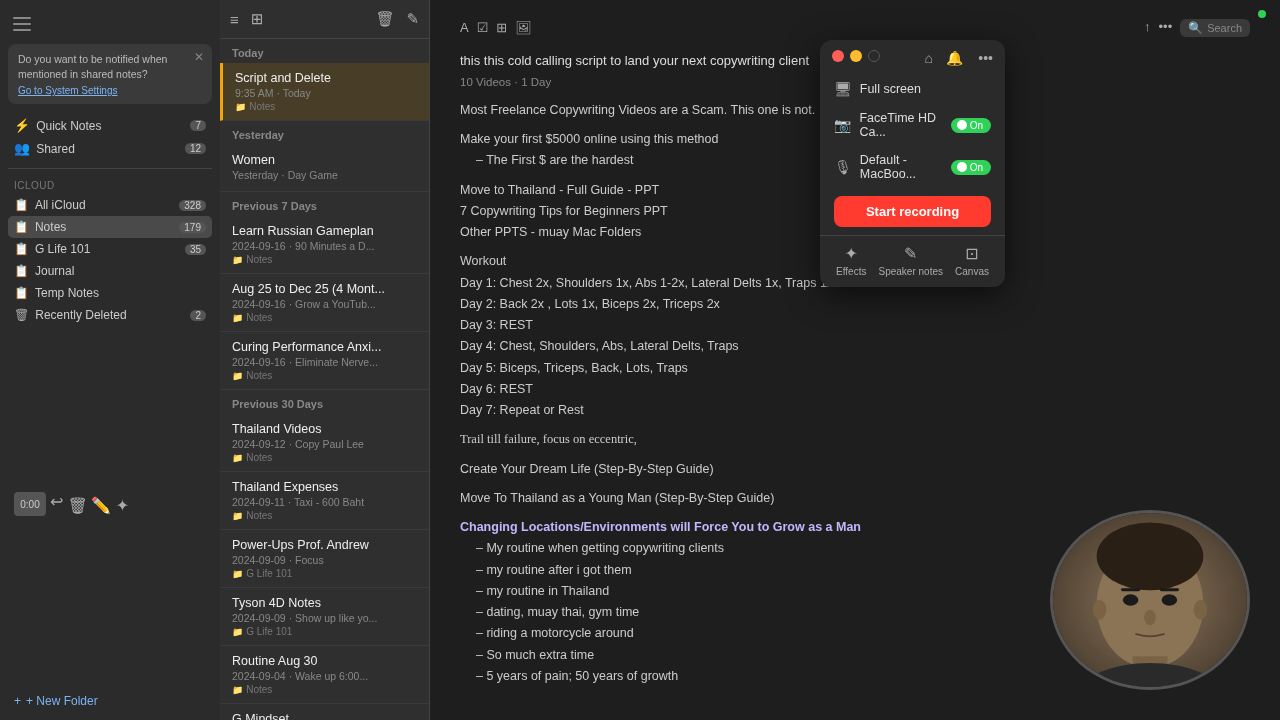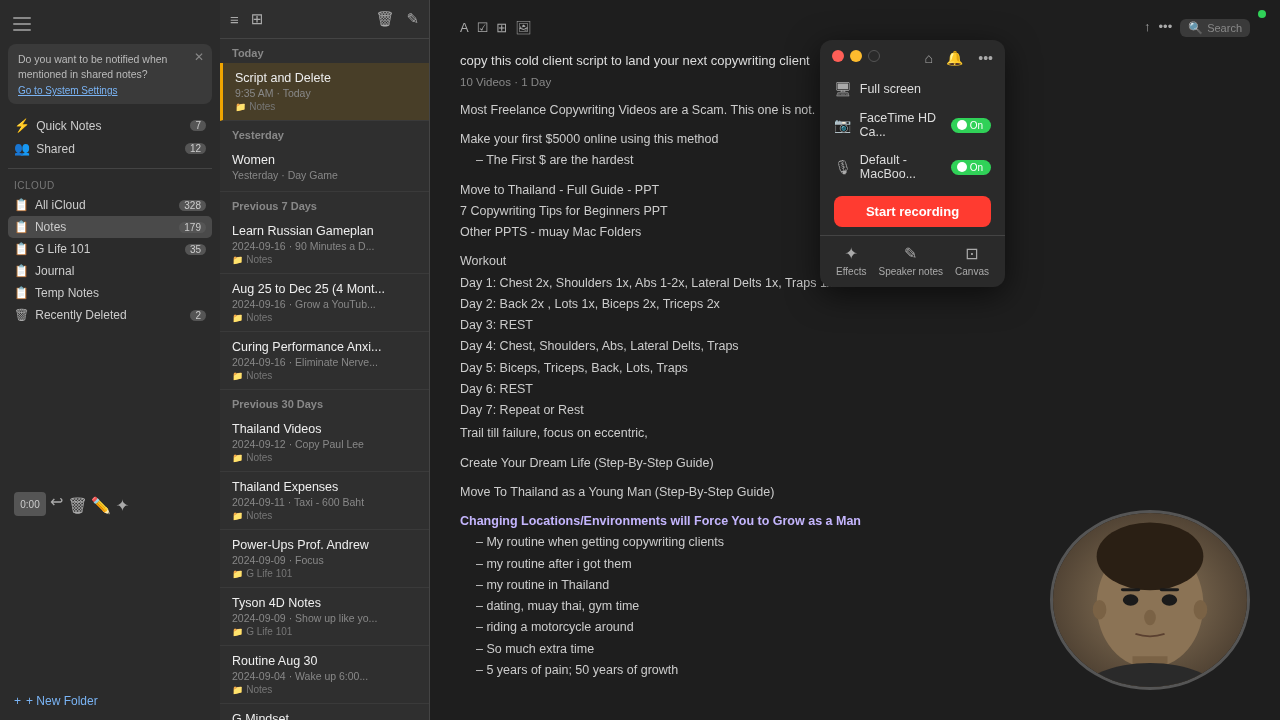--- a/index.html
+++ b/index.html
@@ -541,39 +541,39 @@
     <div style="position:absolute;right:0;display:flex;gap:8px;">
       <span style="color:#aaa;font-size:13px;cursor:pointer;">↑</span>
       <span style="color:#aaa;font-size:13px;cursor:pointer;">•••</span>
       <div style="background:#3a3a3a;border-radius:6px;padding:2px 8px;display:flex;align-items:center;gap:4px;">
         <span style="color:#888;font-size:12px;">🔍</span>
         <span style="color:#888;font-size:11px;">Search</span>
       </div>
     </div>
   </div>
 
-  <div class="note-heading">copy this cold client script to land your next copywriting client</div>
+  <div class="note-heading">this this cold calling script to land your next copywriting client</div>
   <div class="note-subheading">10 Videos · 1 Day</div>
 
   <div class="note-body">
     <p>Most Freelance Copywriting Videos are a Scam. This one is not.</p>
     <p style="margin-top:8px;">Make your first $5000 online using this method</p>
     <p style="padding-left:16px;">–  The First $ are the hardest</p>
     <p style="margin-top:8px;">Move to Thailand - Full Guide - PPT</p>
     <p>7 Copywriting Tips for Beginners PPT</p>
     <p>Other PPTS - muay Mac Folders</p>
     <p style="margin-top:8px;">Workout</p>
     <p>Day 1: Chest 2x, Shoulders 1x, Abs 1-2x, Lateral Delts 1x, Traps 1x</p>
     <p>Day 2: Back 2x , Lots 1x, Biceps 2x, Triceps 2x</p>
     <p>Day 3: REST</p>
     <p>Day 4: Chest, Shoulders, Abs, Lateral Delts, Traps</p>
     <p>Day 5: Biceps, Triceps, Back, Lots, Traps</p>
     <p>Day 6: REST</p>
     <p>Day 7: Repeat or Rest</p>
-    <p style="margin-top:2px;">Trail till failure, focus on eccentric,</p>
+    <p style="margin-top:8px;font-family:Liberation Serif, serif;">Trail till failure, focus on eccentric,</p>
     <p style="margin-top:8px;">Create Your Dream Life (Step-By-Step Guide)</p>
     <p style="margin-top:8px;">Move To Thailand as a Young Man (Step-By-Step Guide)</p>
     <p style="margin-top:8px;"><span class="note-bold">Changing Locations/Environments will Force You to Grow as a Man</span></p>
     <p style="padding-left:16px;">–  My routine when getting copywriting clients</p>
     <p style="padding-left:16px;">–  my routine after i got them</p>
     <p style="padding-left:16px;">–  my routine in Thailand</p>
     <p style="padding-left:16px;">–  dating, muay thai, gym time</p>
     <p style="padding-left:16px;">–  riding a motorcycle around</p>
     <p style="padding-left:16px;">–  So much extra time</p>
     <p style="padding-left:16px;">–  5 years of pain; 50 years of growth</p>

